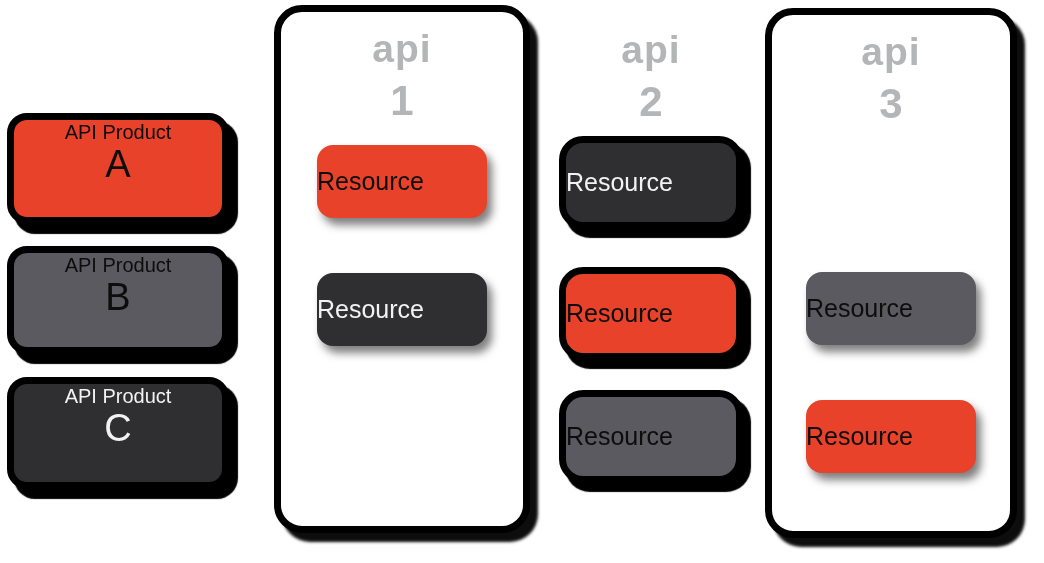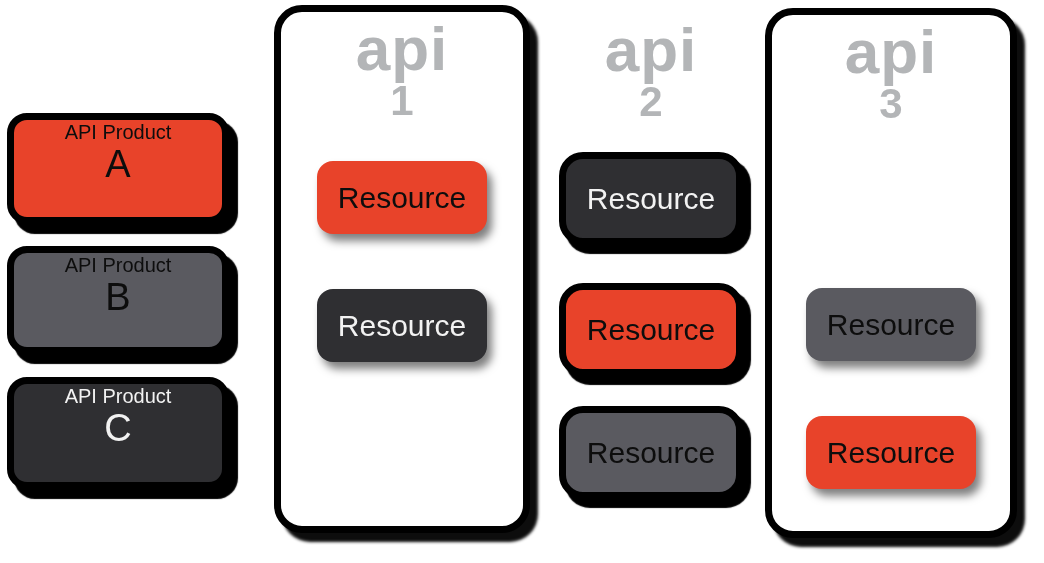--- a/index.html
+++ b/index.html
@@ -34,35 +34,35 @@
     border:7px solid var(--outline); border-radius:28px;
     box-shadow:8px 9px 3px rgba(0,0,0,.95);
   }
   .api1{left:274px; top:5px; width:256px; height:528px;}
   .api3{left:765px; top:8px; width:252px; height:530px;}
 
   .api2-col{position:absolute; left:559px; top:5px; width:184px; height:528px;}
 
   .api-word{
     display:block; text-align:center; margin-top:13px;
-    font-size:62px; line-height:48px; font-weight:bold;
+    font-size:39px; line-height:48px; font-weight:bold;
     color:var(--label); letter-spacing:1px;
   }
   .api-num{
     display:block; text-align:center; margin-top:6px;
     font-size:42px; line-height:44px; font-weight:bold;
     color:var(--label);
   }
   .api2-col .api-word{margin-top:21px;}
 
   
   .res{
-    position:absolute; left:0; right:0; margin:16px auto;
-    display:flex; align-items:center; justify-content:center;
-    font-size:30px;
+    position:absolute; left:0; right:0; margin:0 auto;
+    display:flex; align-items:center; justify-content:flex-start;
+    font-size:25px;
   }
   .res span{pointer-events:none;}
   
   .res.soft{
     width:170px; height:73px; border-radius:16px;
     box-shadow:5px 7px 8px rgba(0,0,0,.5);
   }
   
   .res.hard{
     width:184px; height:93px; box-sizing:border-box;

